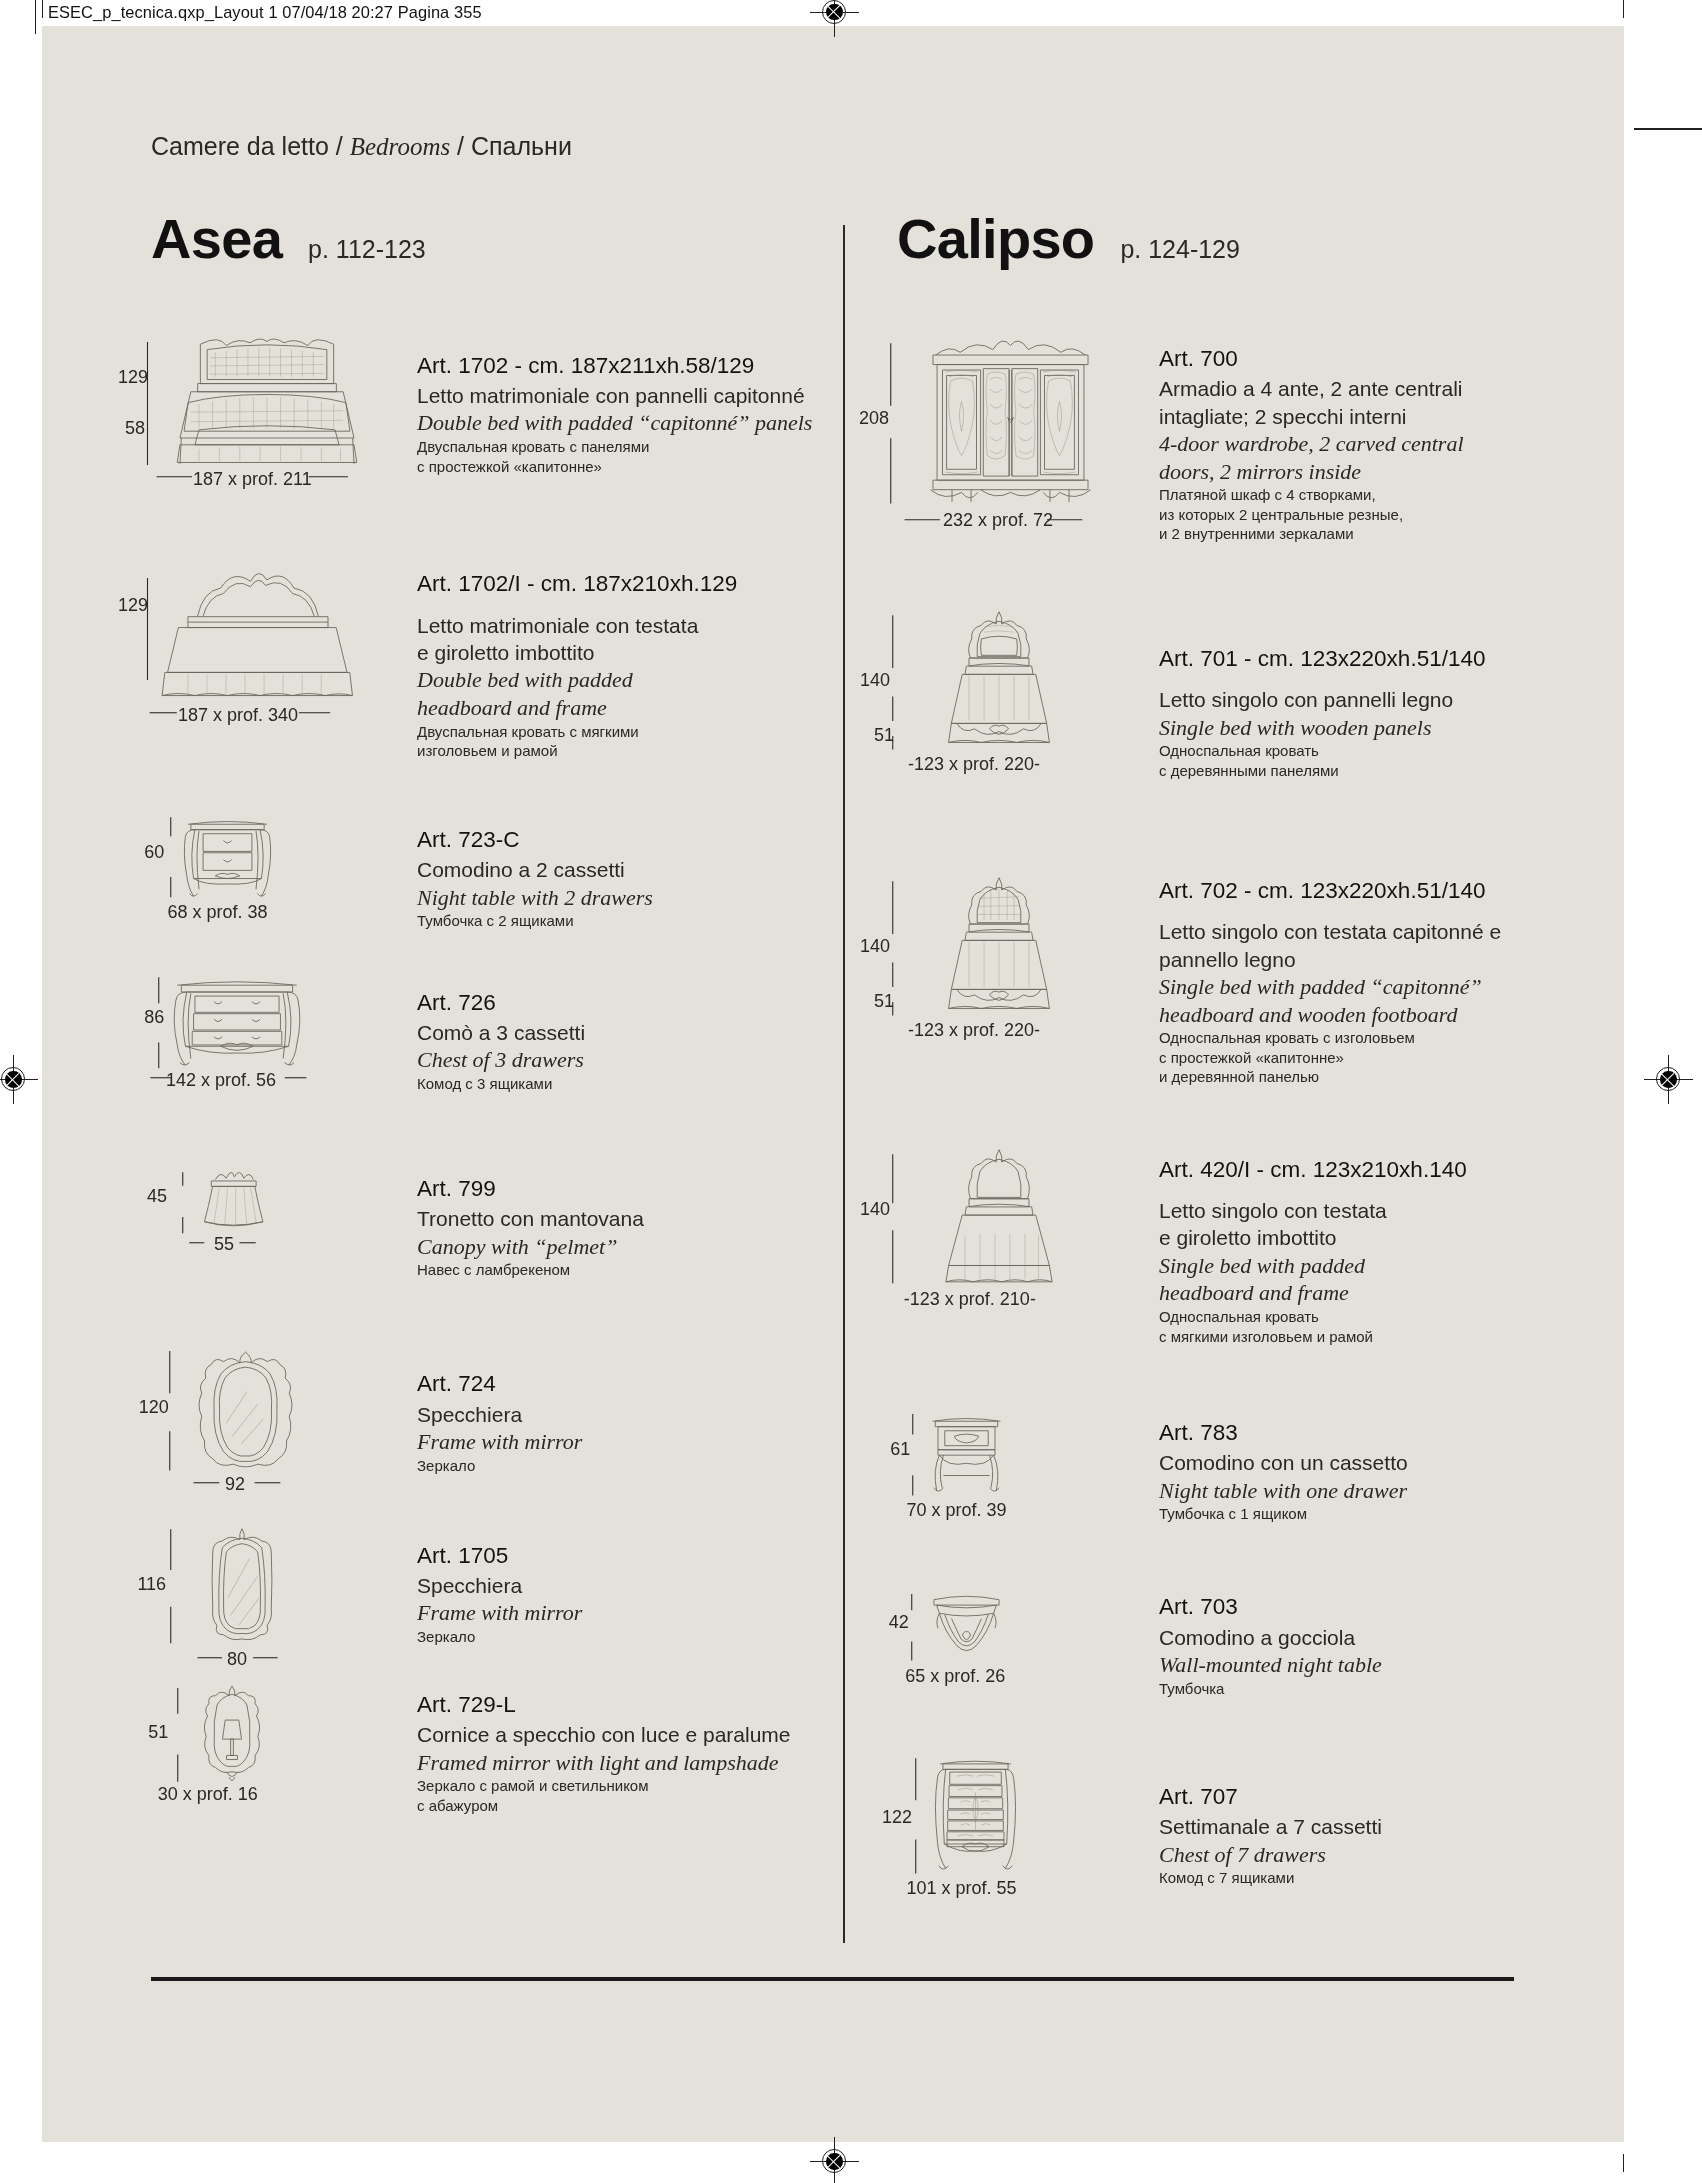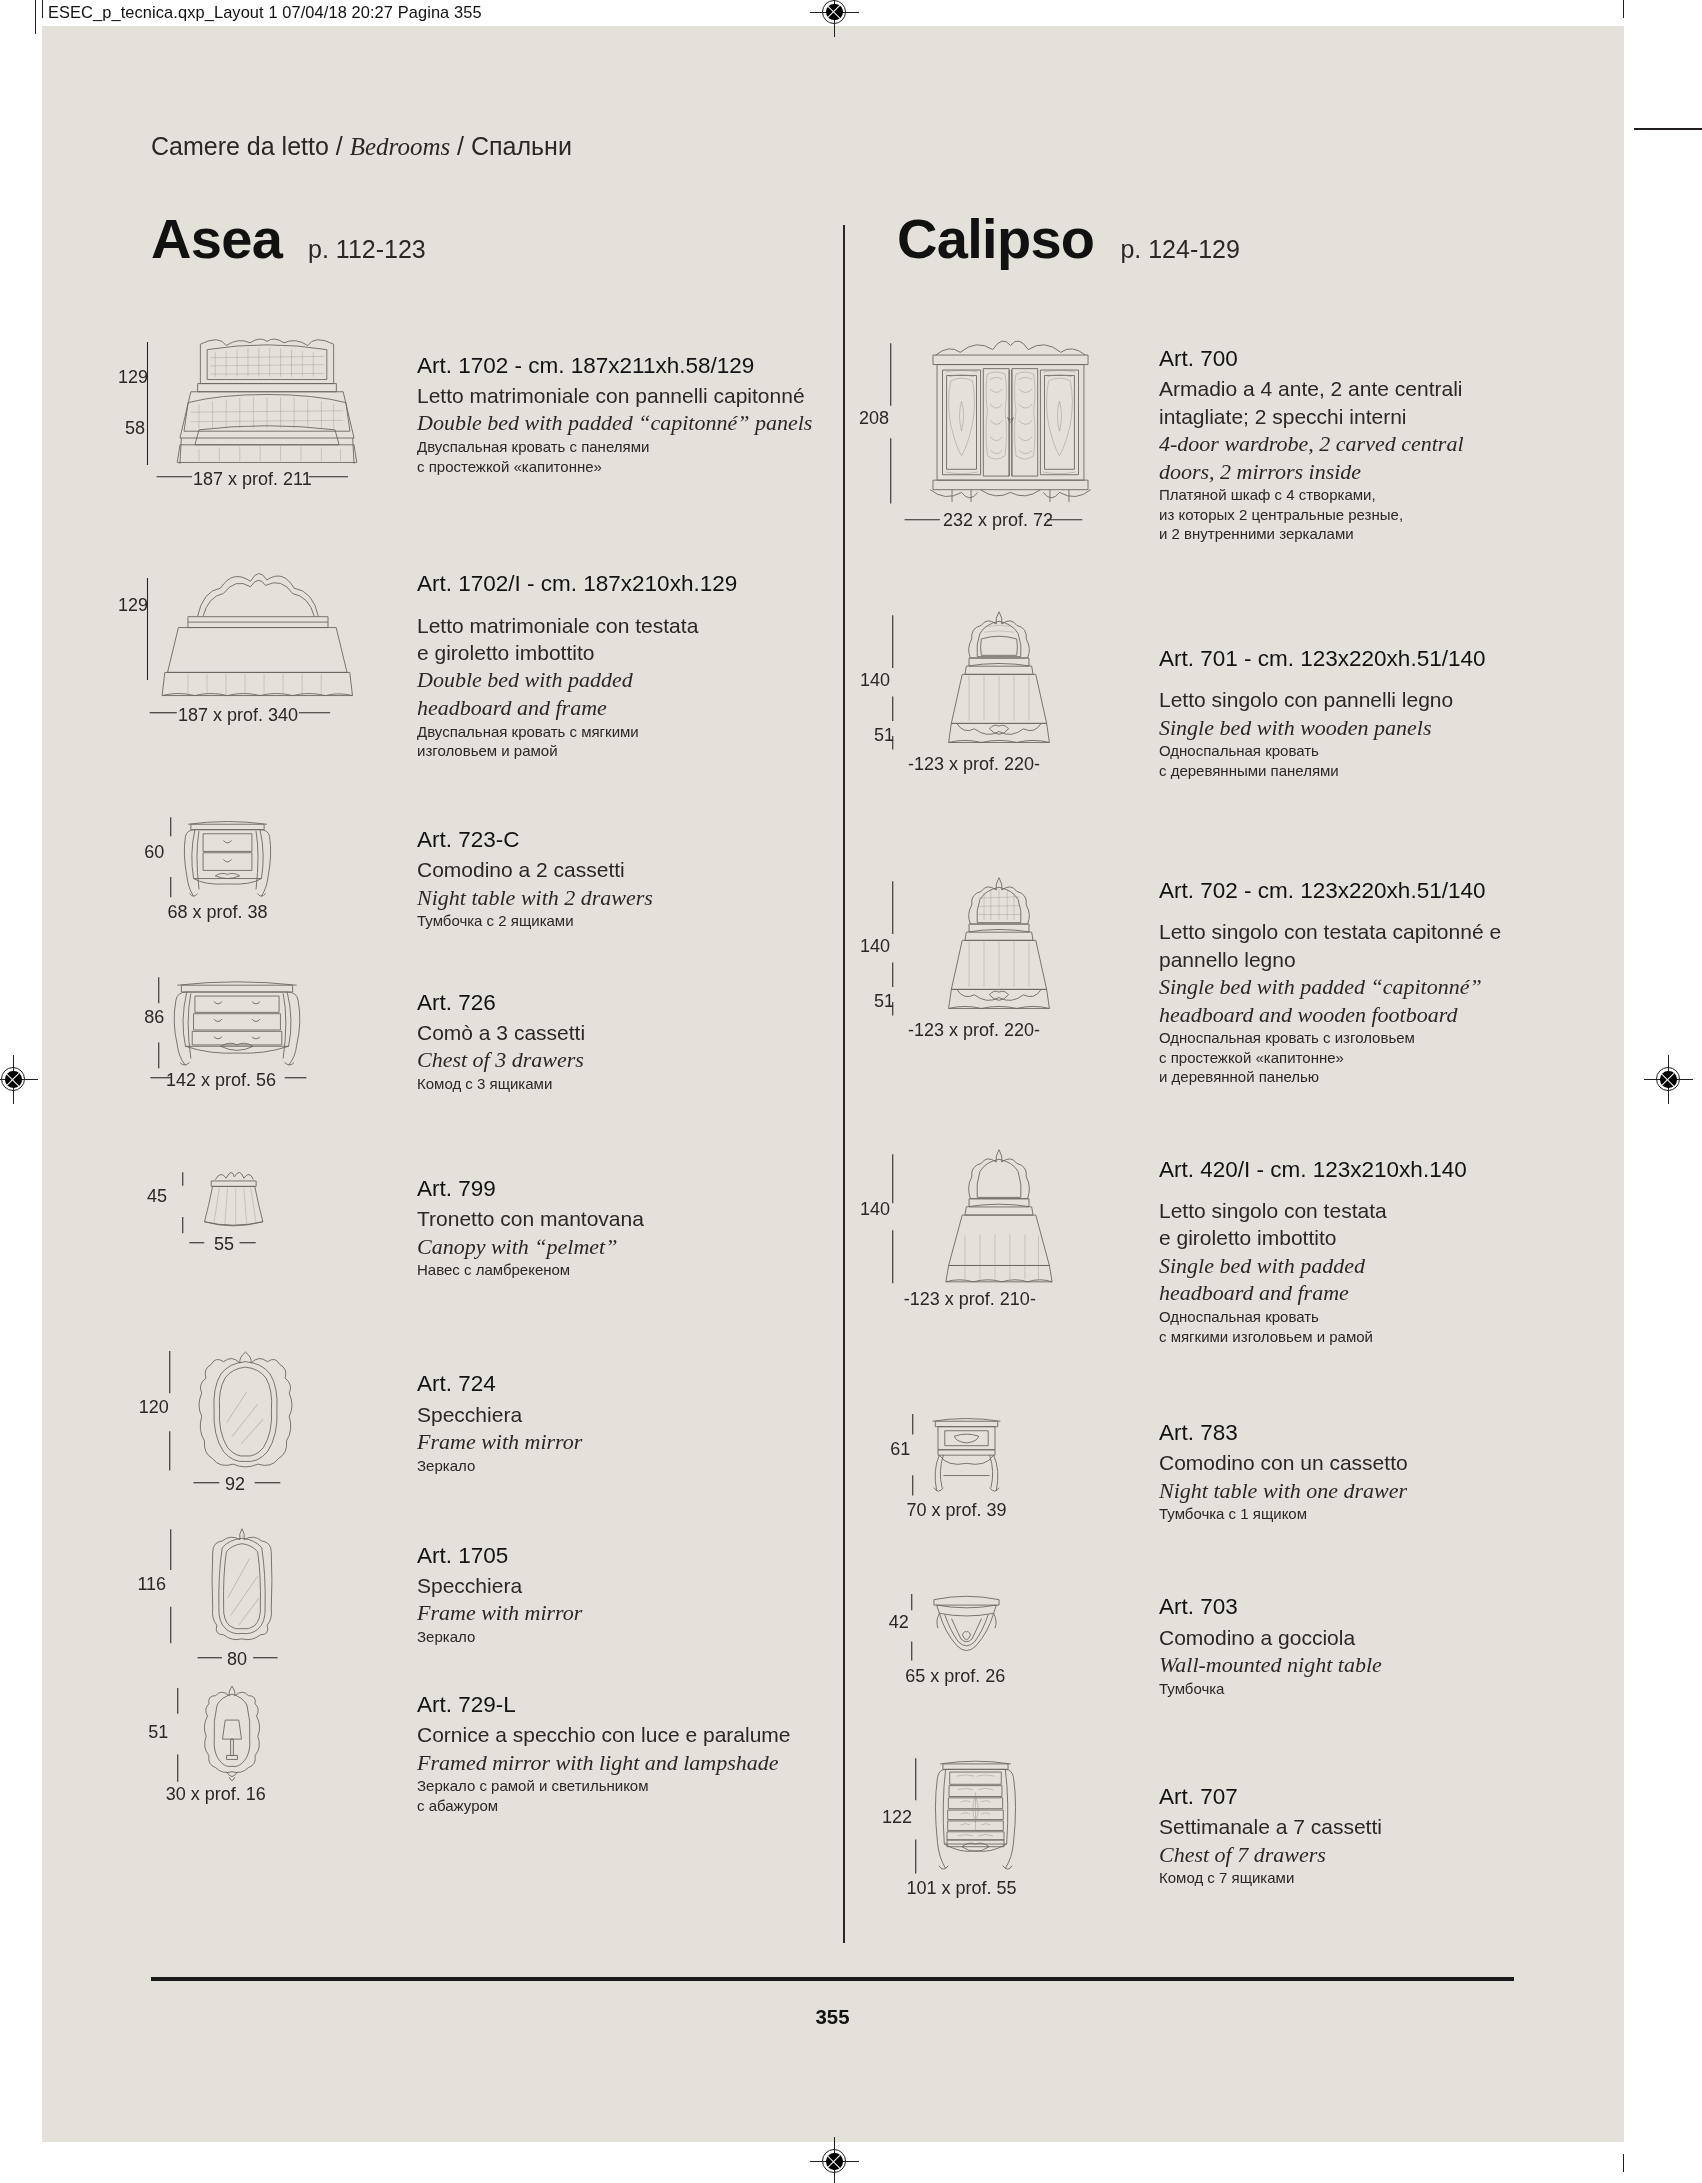--- a/index.html
+++ b/index.html
@@ -423,21 +423,21 @@
               <path d="M60 18 Q44 22 38 34 Q32 58 34 82 Q32 104 42 116 Q50 126 60 124 Q70 126 78 116 Q88 104 86 82 Q88 58 82 34 Q76 22 60 18 Z"></path>
               <path d="M50 56 L70 56 L74 84 L46 84 Z"></path>
               <path d="M58 84 L62 84 L62 108 L58 108 Z"></path>
               <path d="M52 108 L68 108 L68 114 L52 114 Z"></path>
               <path d="M52 132 Q60 146 68 132"></path>
               <path d="M56 140 Q60 150 64 140"></path>
             </g>
           </svg>
         </div>
         <div class="dimtext" style="left:-2.7px;top:40px;">51</div>
-        <div class="dimtext" style="left:6.8px;top:102px;margin-left:8px;">30 x prof. 16</div>
+        <div class="dimtext" style="left:6.8px;top:102px;">30 x prof. 16</div>
         <svg style="position:absolute;left:22px;top:5.5px;" width="9.5" height="95" viewBox="0 0 14 140">
           <line x1="7" y1="0" x2="7" y2="38" stroke="#2a2724" stroke-width="1.6"></line>
           <line x1="7" y1="98" x2="7" y2="138" stroke="#2a2724" stroke-width="1.6"></line>
         </svg>
 
         <div class="txt" style="left:266px;top:6.8px;width:464px;">
           <p class="art"><b>Art. 729-L</b></p>
           <div class="l-it">Cornice a specchio con luce e paralume</div>
           <div class="l-en">Framed mirror with light and lampshade</div>
           <div class="l-ru">Зеркало с рамой и светильником</div>
@@ -741,17 +741,16 @@
           <p class="art"><b>Art. 707</b></p>
           <div class="l-it">Settimanale a 7 cassetti</div>
           <div class="l-en">Chest of 7 drawers</div>
           <div class="l-ru">Комод с 7 ящиками</div>
         </div>
       </div>
 
     </div>
 
     <div class="footrule"></div>
-    <div class="pageno">355</div>
 
   </div>
 </div>
 
 
 </body></html>

